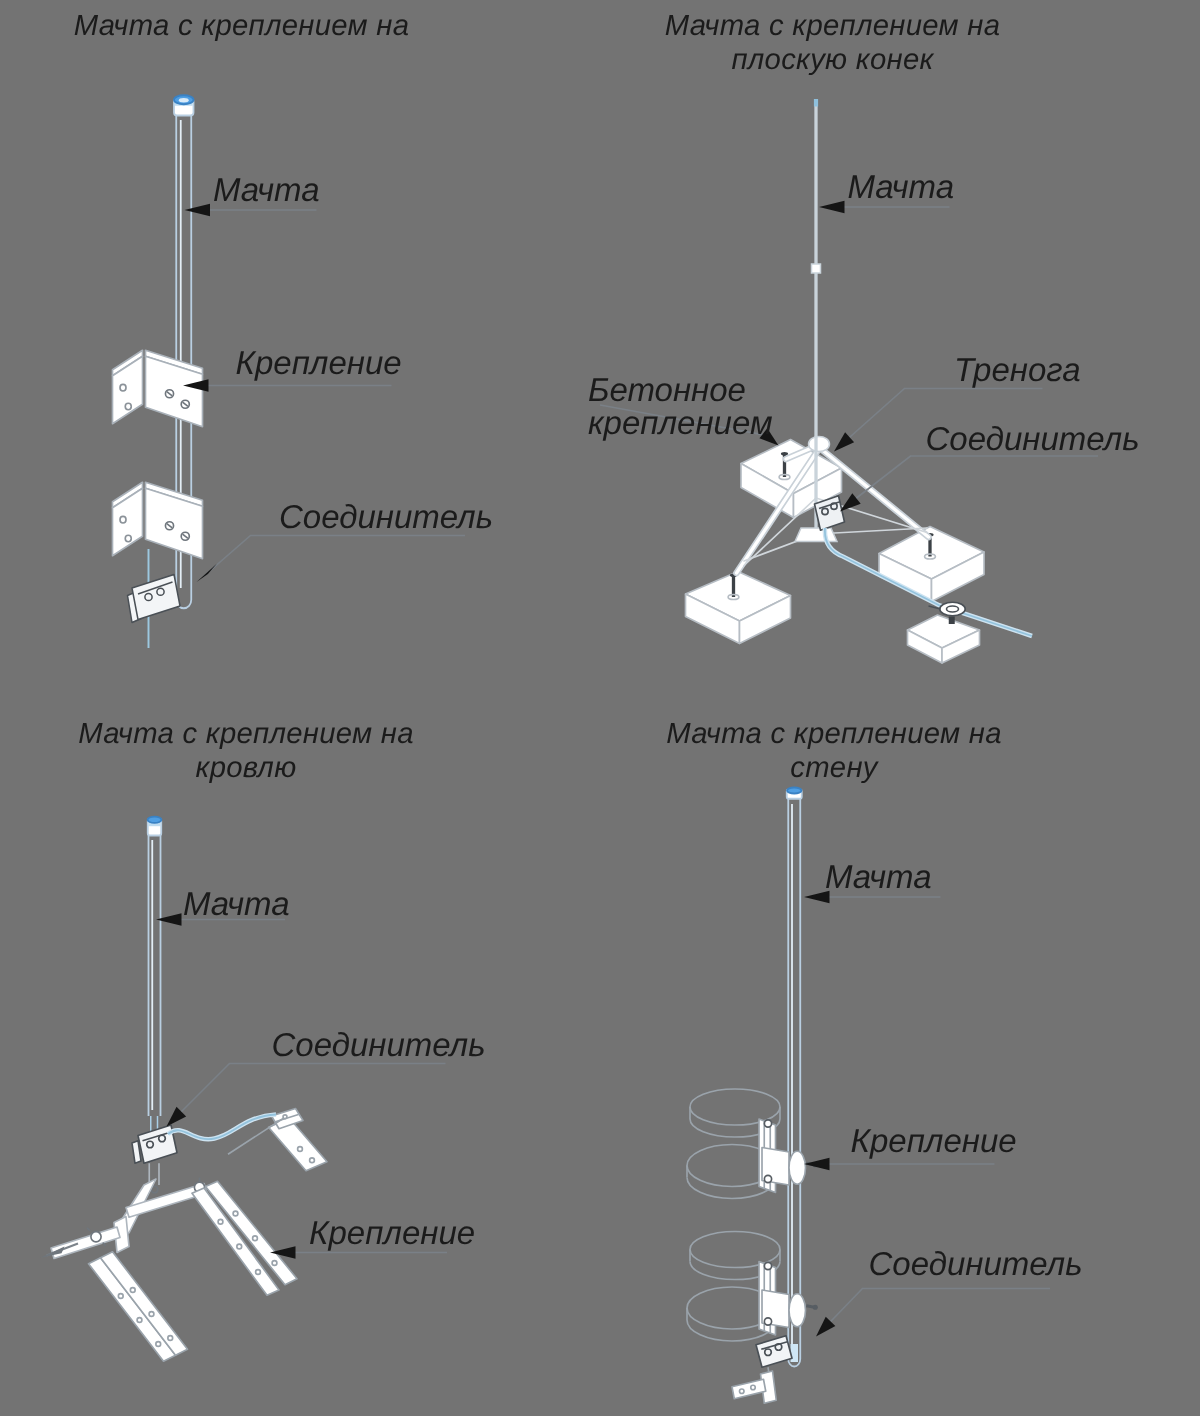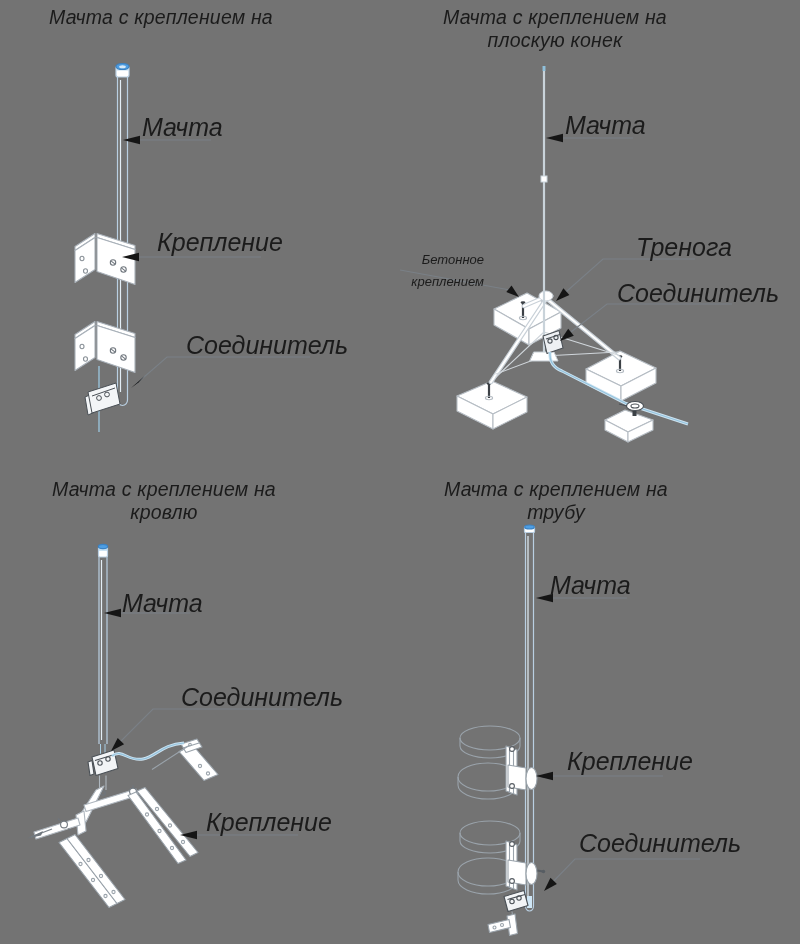--- a/index.html
+++ b/index.html
@@ -2,22 +2,22 @@
 <html><head>
 <meta charset="utf-8">
 <style>
   html,body{margin:0;padding:0;background:#ffffff;}
   body{width:800px;height:944px;font-family:"Liberation Sans",sans-serif;}
   .canvas{position:relative;width:800px;height:944px;overflow:hidden;background:#737373;}
   .panel{position:absolute;width:400px;height:472px;}
   .art{position:absolute;left:0;top:0;}
   .title{position:absolute;top:6px;text-align:center;font-style:italic;font-size:19.5px;
          line-height:23px;color:#1b1b1b;letter-spacing:0.2px;}
-  .lbl{position:absolute;font-style:italic;font-size:25px;color:#1b1b1b;white-space:nowrap;line-height:20px;}
-  .lbl2{position:absolute;font-style:italic;font-size:13px;color:#1b1b1b;text-align:right;line-height:22px;}
+  .lbl{position:absolute;font-style:italic;font-size:22px;color:#1b1b1b;white-space:nowrap;line-height:20px;}
+  .lbl2{position:absolute;font-style:italic;font-size:22px;color:#1b1b1b;text-align:left;line-height:22px;}
 </style>
 </head>
 <body>
 
 <div class="canvas">
 
   <section class="panel" style="left:0;top:0">
     <svg class="art" width="400" height="472" viewBox="0 0 400 472">
       <defs>
         <g id="p1bracket" stroke="#a9b1b9" fill="#ffffff" stroke-width="1.1" stroke-linejoin="round">
@@ -339,20 +339,20 @@
         <polyline points="300,387 175,387 147,416"></polyline>
       </g>
       <g fill="#151515" stroke="none">
         <polygon points="136,126 153,121.8 153,130.2"></polygon>
         <polygon points="136,304 153,299.8 153,308.2"></polygon>
         <polygon points="144,419 156.9,412 150.5,405.8"></polygon>
       </g>
     </svg>
     <div class="title" style="left:5px;width:302px">
       <div>Мачта с креплением на</div>
-      <div>трубу</div>
+      <div>стену</div>
     </div>
     <div class="lbl" style="left:150px;top:103px">Мачта</div>
     <div class="lbl" style="left:167px;top:279px">Крепление</div>
     <div class="lbl" style="left:179px;top:361px">Соединитель</div>
   </section>
 
 </div>
 
 </body></html>

